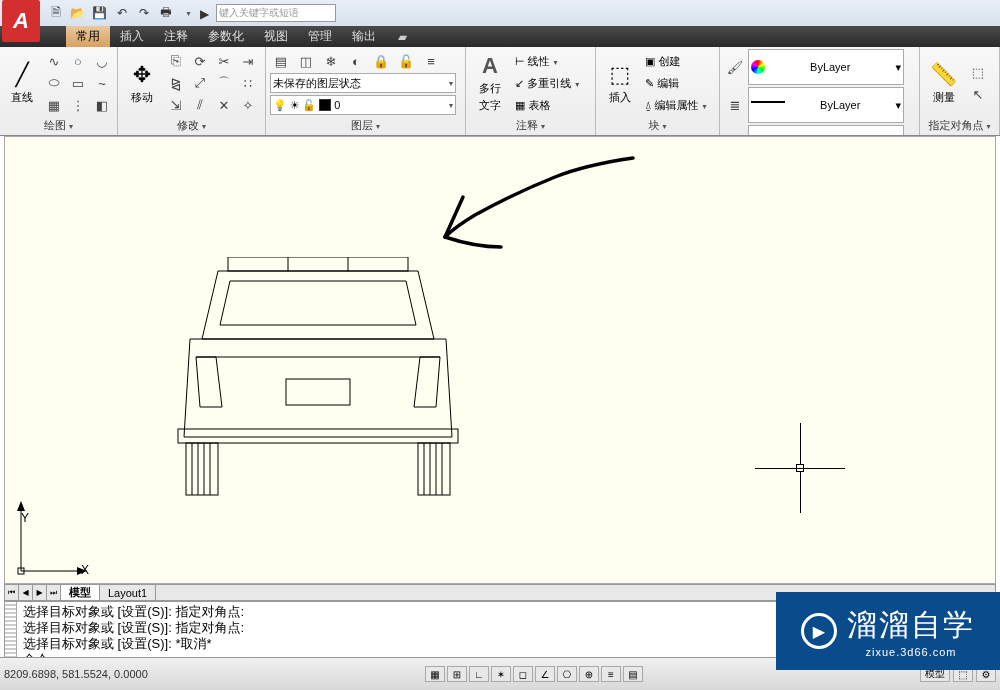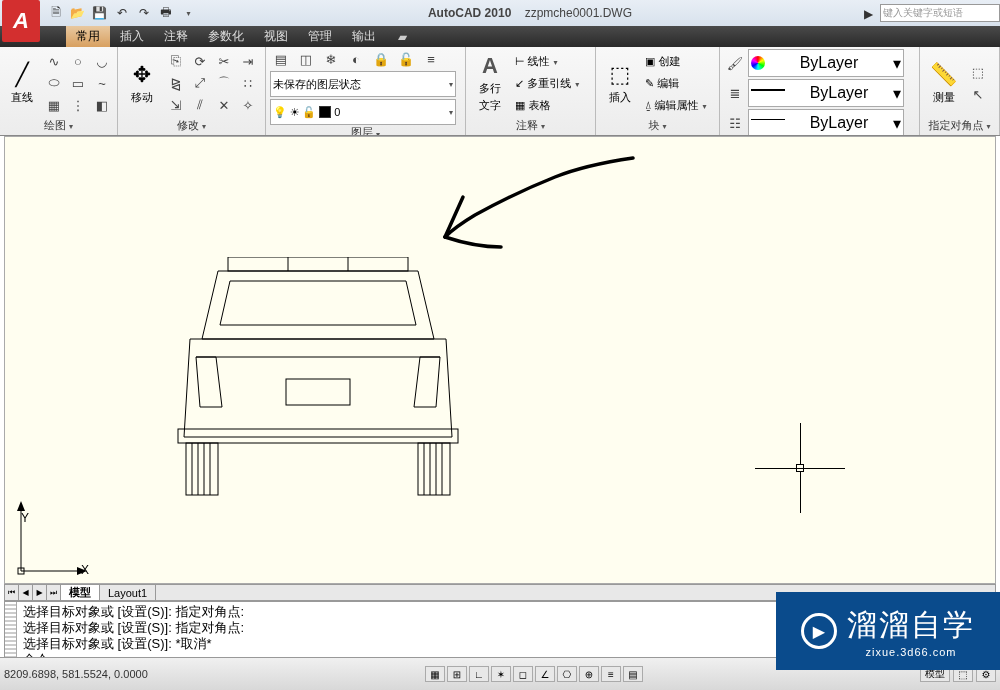--- a/index.html
+++ b/index.html
@@ -25,29 +25,29 @@
 .ribbon { height: 89px; background: linear-gradient(#f8f8f8,#ececec); border-bottom: 1px solid #888; display: flex; font-size: 11px; overflow: hidden; }
 .panel { border-right: 1px solid #bbb; display: flex; flex-direction: column; padding: 2px 4px; }
 .panel-body { flex: 1; display: flex; align-items: center; gap: 3px; }
 .panel-label { height: 16px; text-align: center; color: #333; font-size: 11px; display: flex; align-items: center; justify-content: center; gap: 2px; }
 .big-btn { display: flex; flex-direction: column; align-items: center; justify-content: center; width: 40px; height: 62px; gap: 2px; }
 .big-btn .ic { font-size: 22px; }
 .sm-grid { display: grid; grid-template-columns: repeat(3, 22px); grid-auto-rows: 20px; gap: 2px 2px; }
 .sm-grid.g4 { grid-template-columns: repeat(4, 22px); }
 .sm-grid.g2 { grid-template-columns: repeat(2, 22px); }
 .sm { width: 22px; height: 20px; display: flex; align-items: center; justify-content: center; border: 1px solid transparent; font-size: 13px; color: #444; }
-.dd { display: flex; align-items: center; height: 20px; border: 1px solid #aaa; background: #fff; font-size: 11px; padding: 12px 2px; gap: 3px; }
+.dd { display: flex; align-items: center; height: 20px; border: 1px solid #aaa; background: #fff; font-size: 11px; padding: 4px 2px; gap: 3px; }
 .dd .swatch { width: 12px; height: 12px; border: 1px solid #333; }
 .dd .arr { font-size: 8px; color: #555; }
 .layer-stack { display: flex; flex-direction: column; gap: 2px; }
 .layer-dd { width: 186px; }
 .layer-row { display: flex; gap: 3px; align-items: center; }
 .txt-item { display: flex; align-items: center; gap: 3px; height: 20px; font-size: 11px; padding: 0 2px; }
 .col-stack { display: flex; flex-direction: column; gap: 2px; }
-.prop-dd { width: 180px; height: 28px; border: 1px solid #aaa; background: #fff; display: flex; align-items: center; padding: 0 2px; gap: 4px; font-size: 16px; }
+.prop-dd { width: 180px; height: 36px; border: 1px solid #aaa; background: #fff; display: flex; align-items: center; padding: 0 2px; gap: 4px; font-size: 11px; }
 .prop-dd .sw { width: 34px; height: 8px; }
 .prop-dd .tx { flex: 1; text-align: center; }
 .prop-row { display: flex; align-items: center; gap: 2px; }
 .down-tri::after { content: "▾"; font-size: 8px; color: #555; margin-left: 1px; }
 
 
 .canvas-wrap { position: absolute; top: 136px; left: 0; right: 0; height: 448px; background: #fffef0; border: 1px solid #aaa; margin: 0 4px; overflow: hidden; }
 .canvas-wrap svg.ucs { position: absolute; left: 10px; bottom: 6px; }
 .canvas-wrap .car { position: absolute; left: 165px; top: 120px; }
 .canvas-wrap .arrow { position: absolute; left: 430px; top: 18px; }
@@ -92,23 +92,20 @@
 <div class="titlebar">
   <div class="appicon">A</div>
   <div class="qat">
     <span class="ic">🗎</span>
     <span class="ic">📂</span>
     <span class="ic">💾</span>
     <span class="ic">↶</span>
     <span class="ic">↷</span>
     <span class="ic">🖶</span>
     <span class="ic down-tri"></span>
-  </div>
-  <div class="title-text">
-    <span class="title-strong">AutoCAD 2010</span>&nbsp;&nbsp;&nbsp;&nbsp;<span>zzpmche0001.DWG</span>
   </div>
   <span class="winarrow">▶</span>
   <div class="search-box">
     <span>键入关键字或短语</span>
   </div>
 </div>
 
 <div class="menubar">
   <div class="tab active">常用</div>
   <div class="tab">插入</div>

